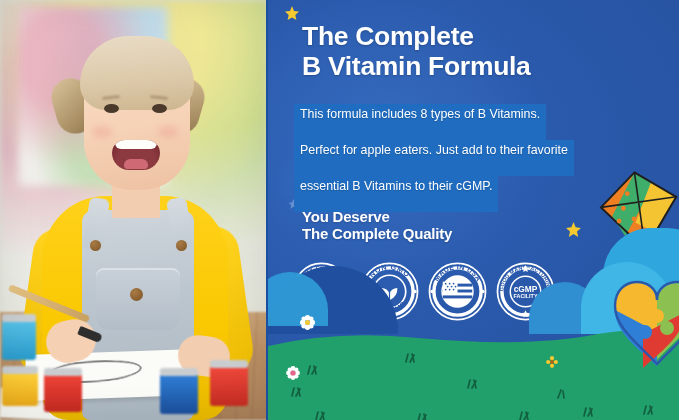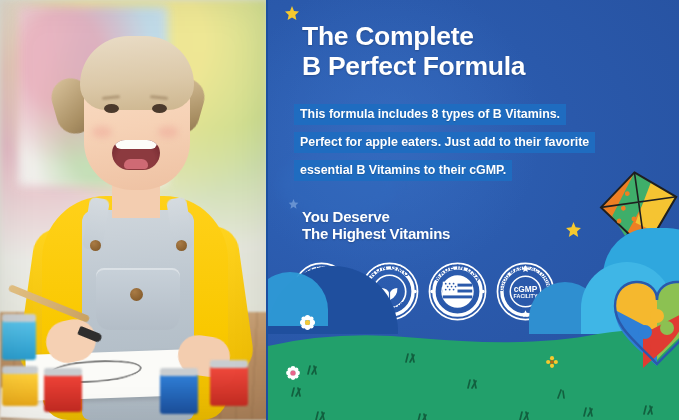--- a/index.html
+++ b/index.html
@@ -175,22 +175,22 @@
 
   
   .title{
     position:absolute;left:34px;top:22px;width:320px;
     color:#ffffff;font-weight:bold;font-size:26.5px;line-height:1.12;
     letter-spacing:-.3px;text-shadow:0 1px 2px rgba(0,0,0,.22);
   }
   .body-lines{position:absolute;left:26px;top:104px;width:360px;}
   .bline{
     display:block;width:fit-content;max-width:100%;
-    background:#1f6cc0;color:#ffffff;font-weight:bold;font-size:12.4px;line-height:15px;
-    padding:3px 6px 3px 6px;margin-bottom:7px;white-space:nowrap;
+    background:#1f6cc0;color:#ffffff;font-weight:normal;font-size:12.4px;line-height:15px;
+    padding:3px 6px 18px 6px;white-space:nowrap;
     text-shadow:0 1px 1px rgba(0,0,0,.18);
   }
   .subtitle{
     position:absolute;left:34px;top:208px;width:300px;
     color:#ffffff;font-weight:bold;font-size:15px;line-height:1.16;
     letter-spacing:-.2px;text-shadow:0 1px 2px rgba(0,0,0,.2);
   }
 
   
   .badges{position:absolute;left:24px;top:262px;width:300px;height:62px;display:flex;gap:9px;}
@@ -280,32 +280,32 @@
         </svg>
     </div>
     <div class="star" style="left:20px;top:196px;opacity:.5">
       <svg width="11" height="11" viewBox="0 0 16 16">
           <path d="M8 0l2 5 5 .6-3.7 3.4 1.1 5L8 11.4 3.6 14l1.1-5L1 5.6 6 5z" fill="#9fc0ea"></path>
         </svg>
     </div>
 
     <div class="title">
       <div>The Complete</div>
-      <div>B Perfect Formula</div>
+      <div>B Vitamin Formula</div>
     </div>
 
     <div class="body-lines">
       <span class="bline">This formula includes 8 types of  B Vitamins.</span>
       <span class="bline">Perfect for apple eaters. Just add to their favorite</span>
       <span class="bline">essential B Vitamins to their cGMP.</span>
     </div>
 
     <div class="subtitle">
       <div>You Deserve</div>
-      <div>The Highest Vitamins</div>
+      <div>The Complete Quality</div>
     </div>
 
     <div style="position:absolute;left:318px;top:170px;">
       <svg width="92" height="150" viewBox="0 0 92 150">
         <g transform="translate(14,2) rotate(-8 40 40)">
           <path d="M40 0 L78 30 L40 78 L2 30 Z" fill="#ef7f23"></path>
           <path d="M40 0 L58 14 L22 62 L12 40 Z" fill="#3fae6a"></path>
           <path d="M55 12 L78 30 L52 62 L34 50 Z" fill="#f5c432"></path>
           <path d="M40 0 L78 30 L40 78 L2 30 Z" fill="none" stroke="#1f1f1f" stroke-width="2"></path>
           <path d="M40 0 L40 78 M2 30 L78 30" stroke="#1f1f1f" stroke-width="1.6"></path>

